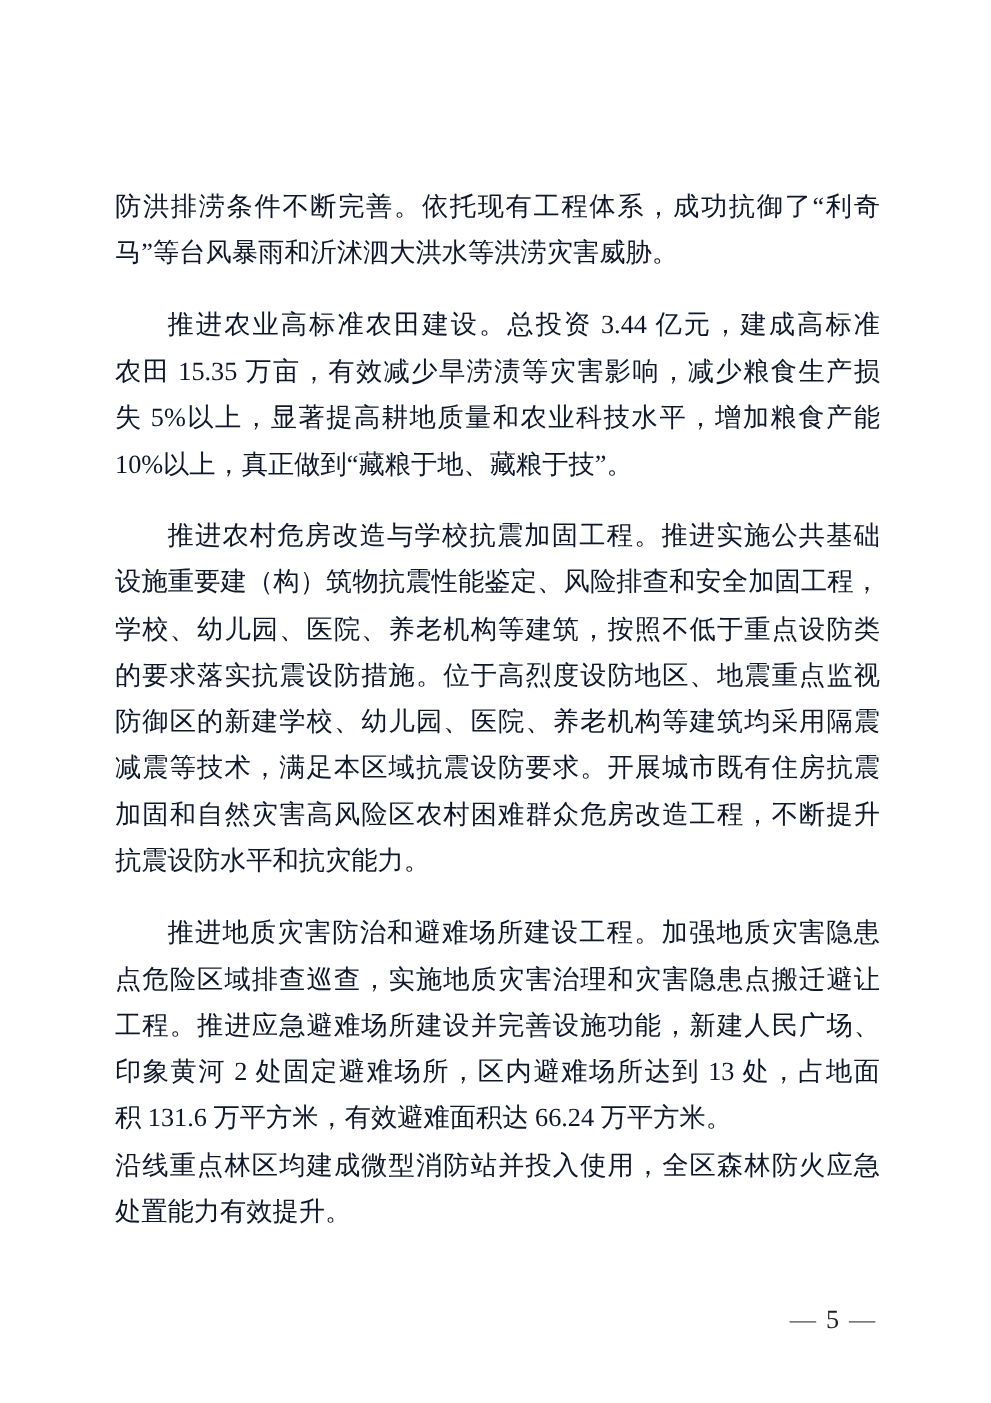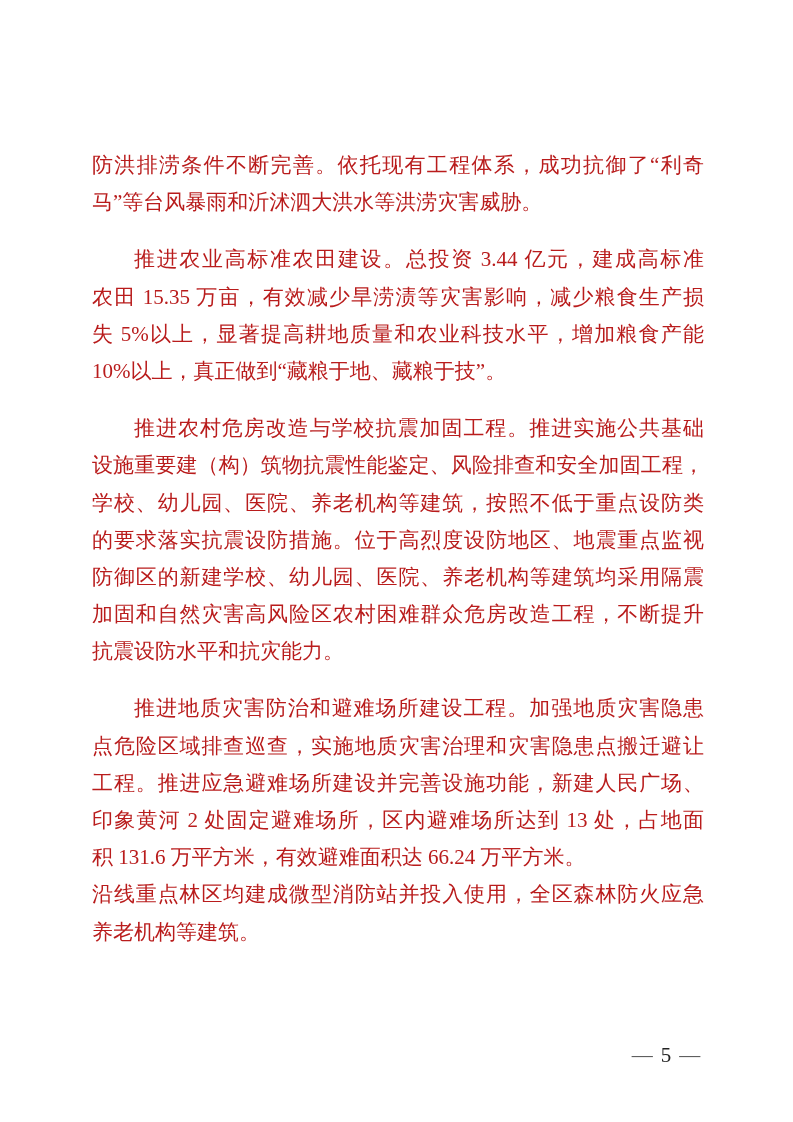--- a/index.html
+++ b/index.html
@@ -14,21 +14,21 @@
     height: 1122px;
     background: #ffffff;
     overflow: hidden;
     font-family: "Liberation Serif", "DejaVu Serif", serif;
   }
   .text-block {
     position: absolute;
     left: 92px;
     top: 147px;
     width: 612px;
-    color: #b91c1c;
+    color: #0f172a;
   }
   .paragraph {
     margin: 0;
     padding: 0;
   }
   .line {
     font-size: 21px;
     height: 37.2px;
     line-height: 37.2px;
     text-align: justify;
@@ -80,35 +80,36 @@
       <div class="line">失 5%以上，显著提高耕地质量和农业科技水平，增加粮食产能</div>
       <div class="line last">10%以上，真正做到“藏粮于地、藏粮于技”。</div>
     </section>
 
     <section class="paragraph">
       <div class="line first">推进农村危房改造与学校抗震加固工程。推进实施公共基础</div>
       <div class="line">设施重要建（构）筑物抗震性能鉴定、风险排查和安全加固工程，</div>
       <div class="line">学校、幼儿园、医院、养老机构等建筑，按照不低于重点设防类</div>
       <div class="line">的要求落实抗震设防措施。位于高烈度设防地区、地震重点监视</div>
       <div class="line">防御区的新建学校、幼儿园、医院、养老机构等建筑均采用隔震</div>
+      <div class="line">减震等技术，满足本区域抗震设防要求。开展城市既有住房抗震</div>
       <div class="line">加固和自然灾害高风险区农村困难群众危房改造工程，不断提升</div>
       <div class="line last">抗震设防水平和抗灾能力。</div>
     </section>
 
     <section class="paragraph">
       <div class="line first">推进地质灾害防治和避难场所建设工程。加强地质灾害隐患</div>
       <div class="line">点危险区域排查巡查，实施地质灾害治理和灾害隐患点搬迁避让</div>
       <div class="line">工程。推进应急避难场所建设并完善设施功能，新建人民广场、</div>
       <div class="line">印象黄河 2 处固定避难场所，区内避难场所达到 13 处，占地面</div>
       <div class="line last">积 131.6 万平方米，有效避难面积达 66.24 万平方米。</div>
     </section>
 
     <section class="paragraph">
       <div class="line">沿线重点林区均建成微型消防站并投入使用，全区森林防火应急</div>
-      <div class="line last">养老机构等建筑。</div>
+      <div class="line last">处置能力有效提升。</div>
     </section>
 
   </div>
 
   <div class="page-num">
     <span class="dash">—</span><span class="num">5</span><span class="dash">—</span>
   </div>
 
 </div>
 

